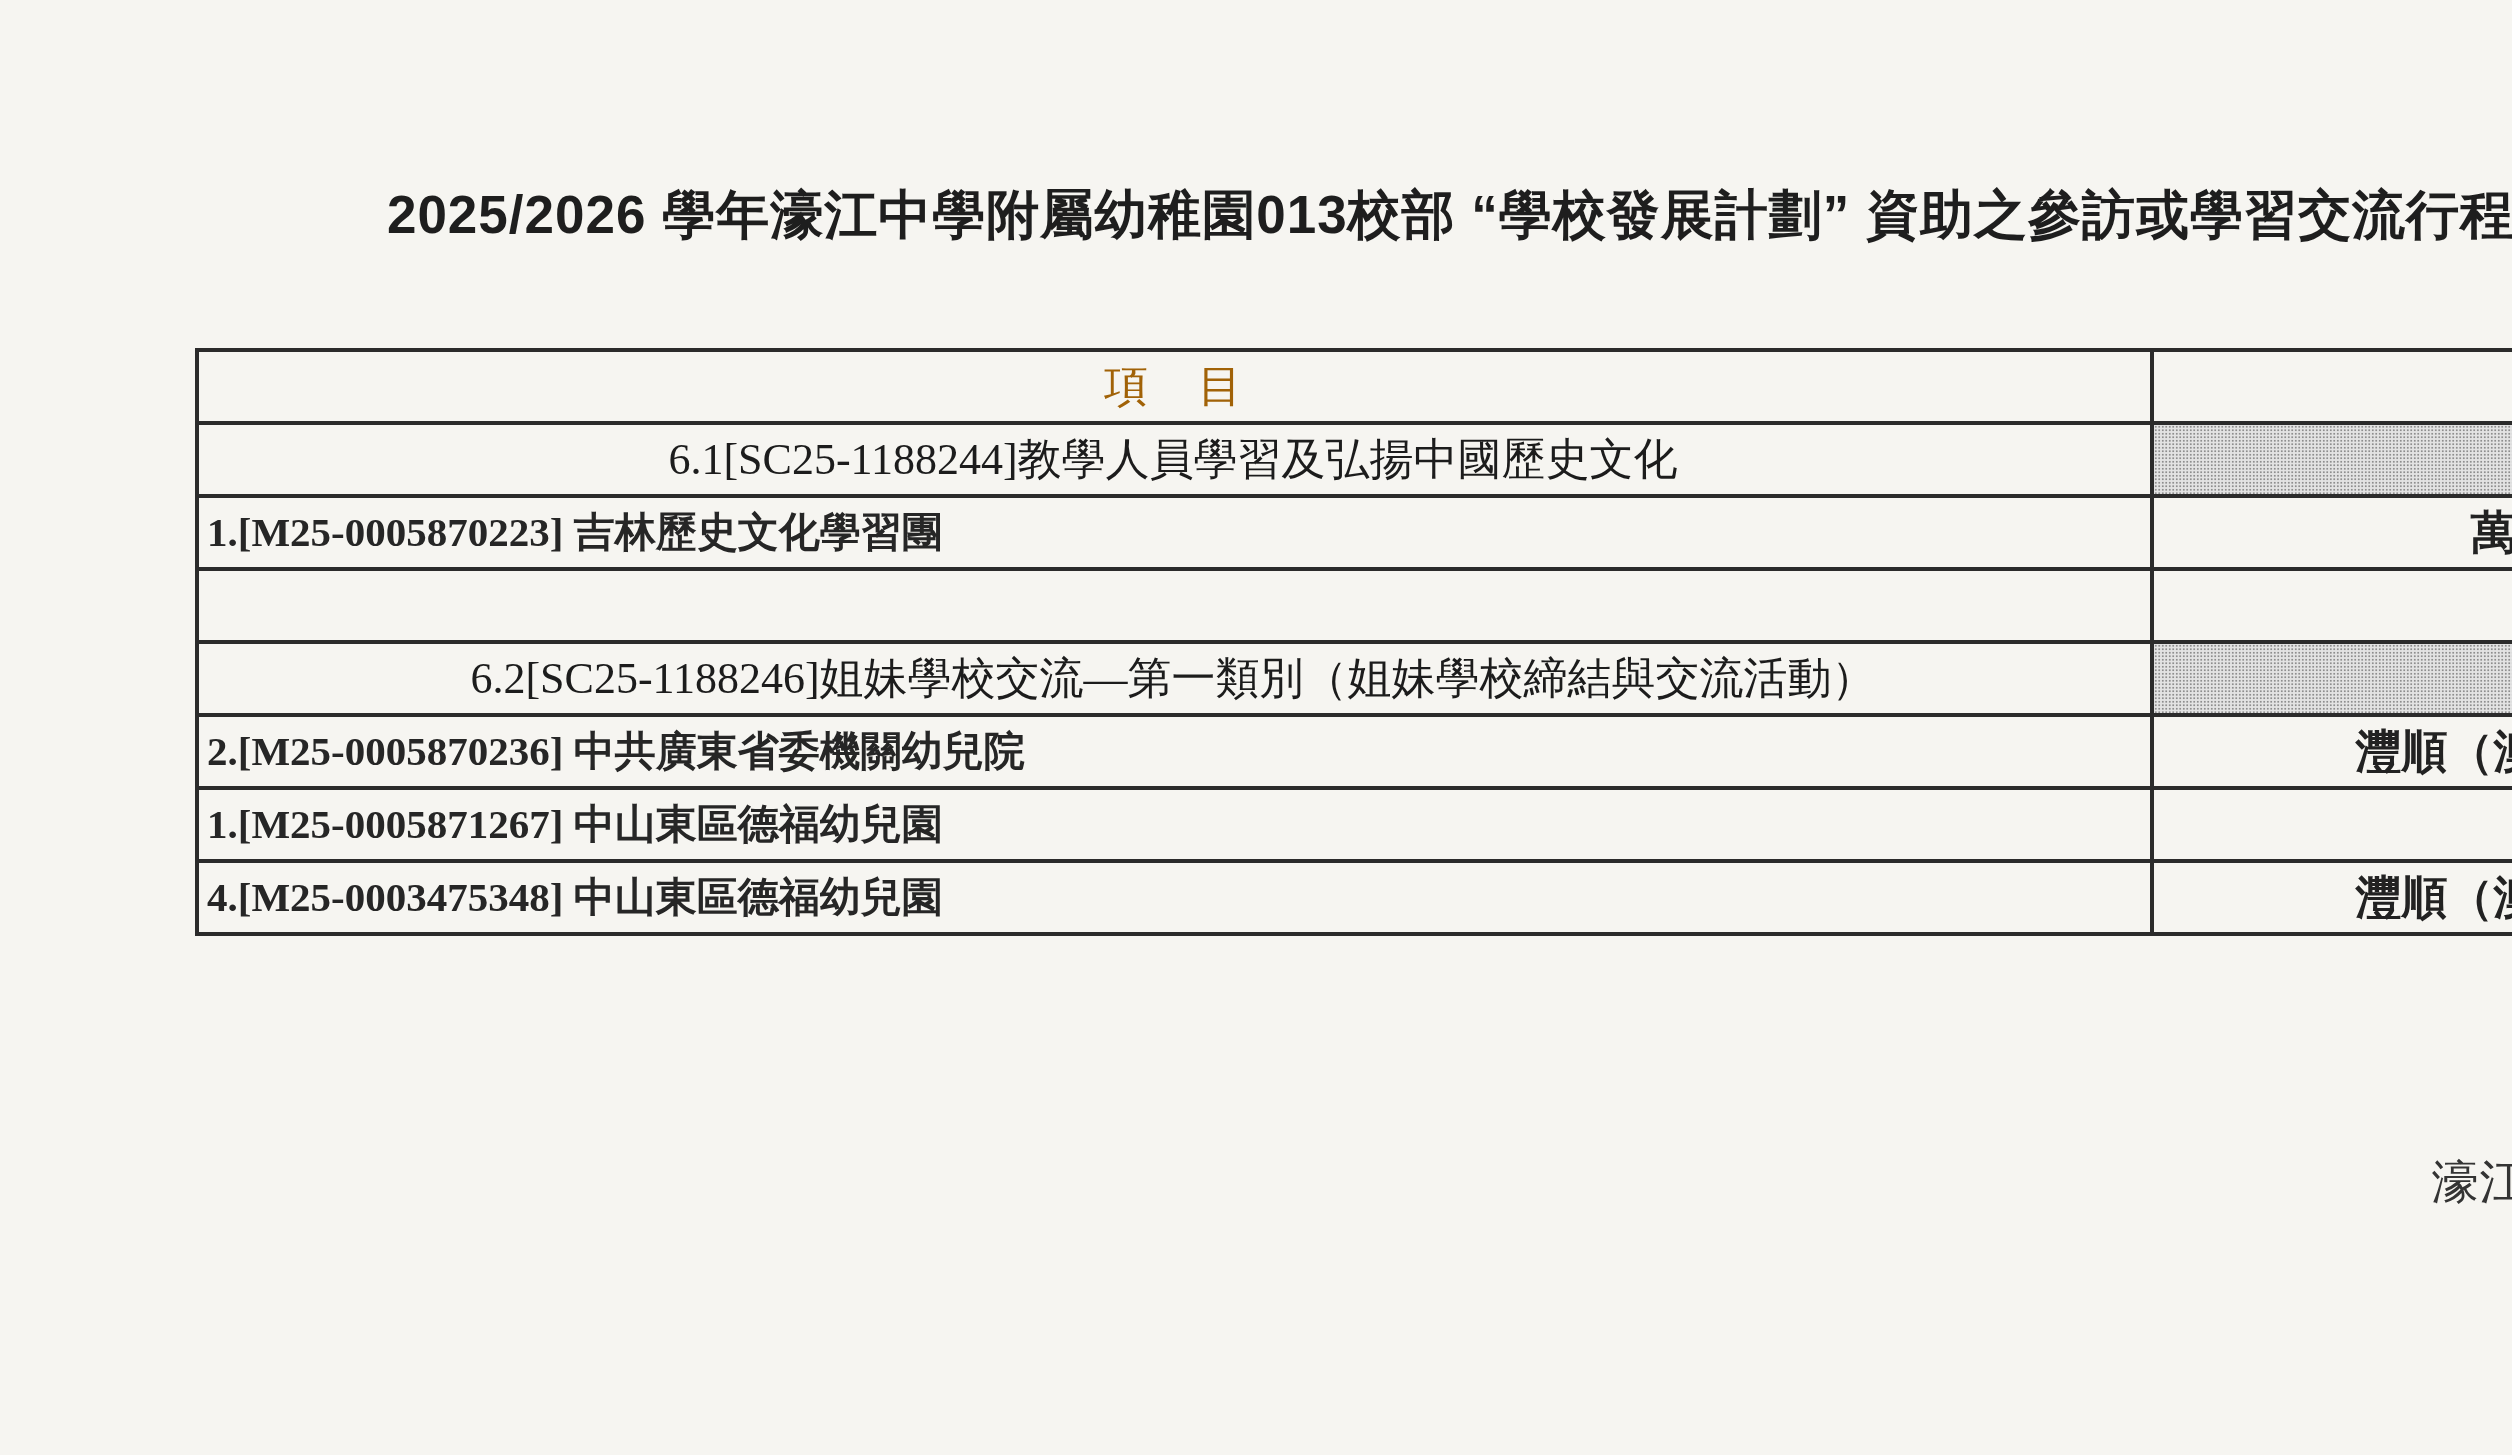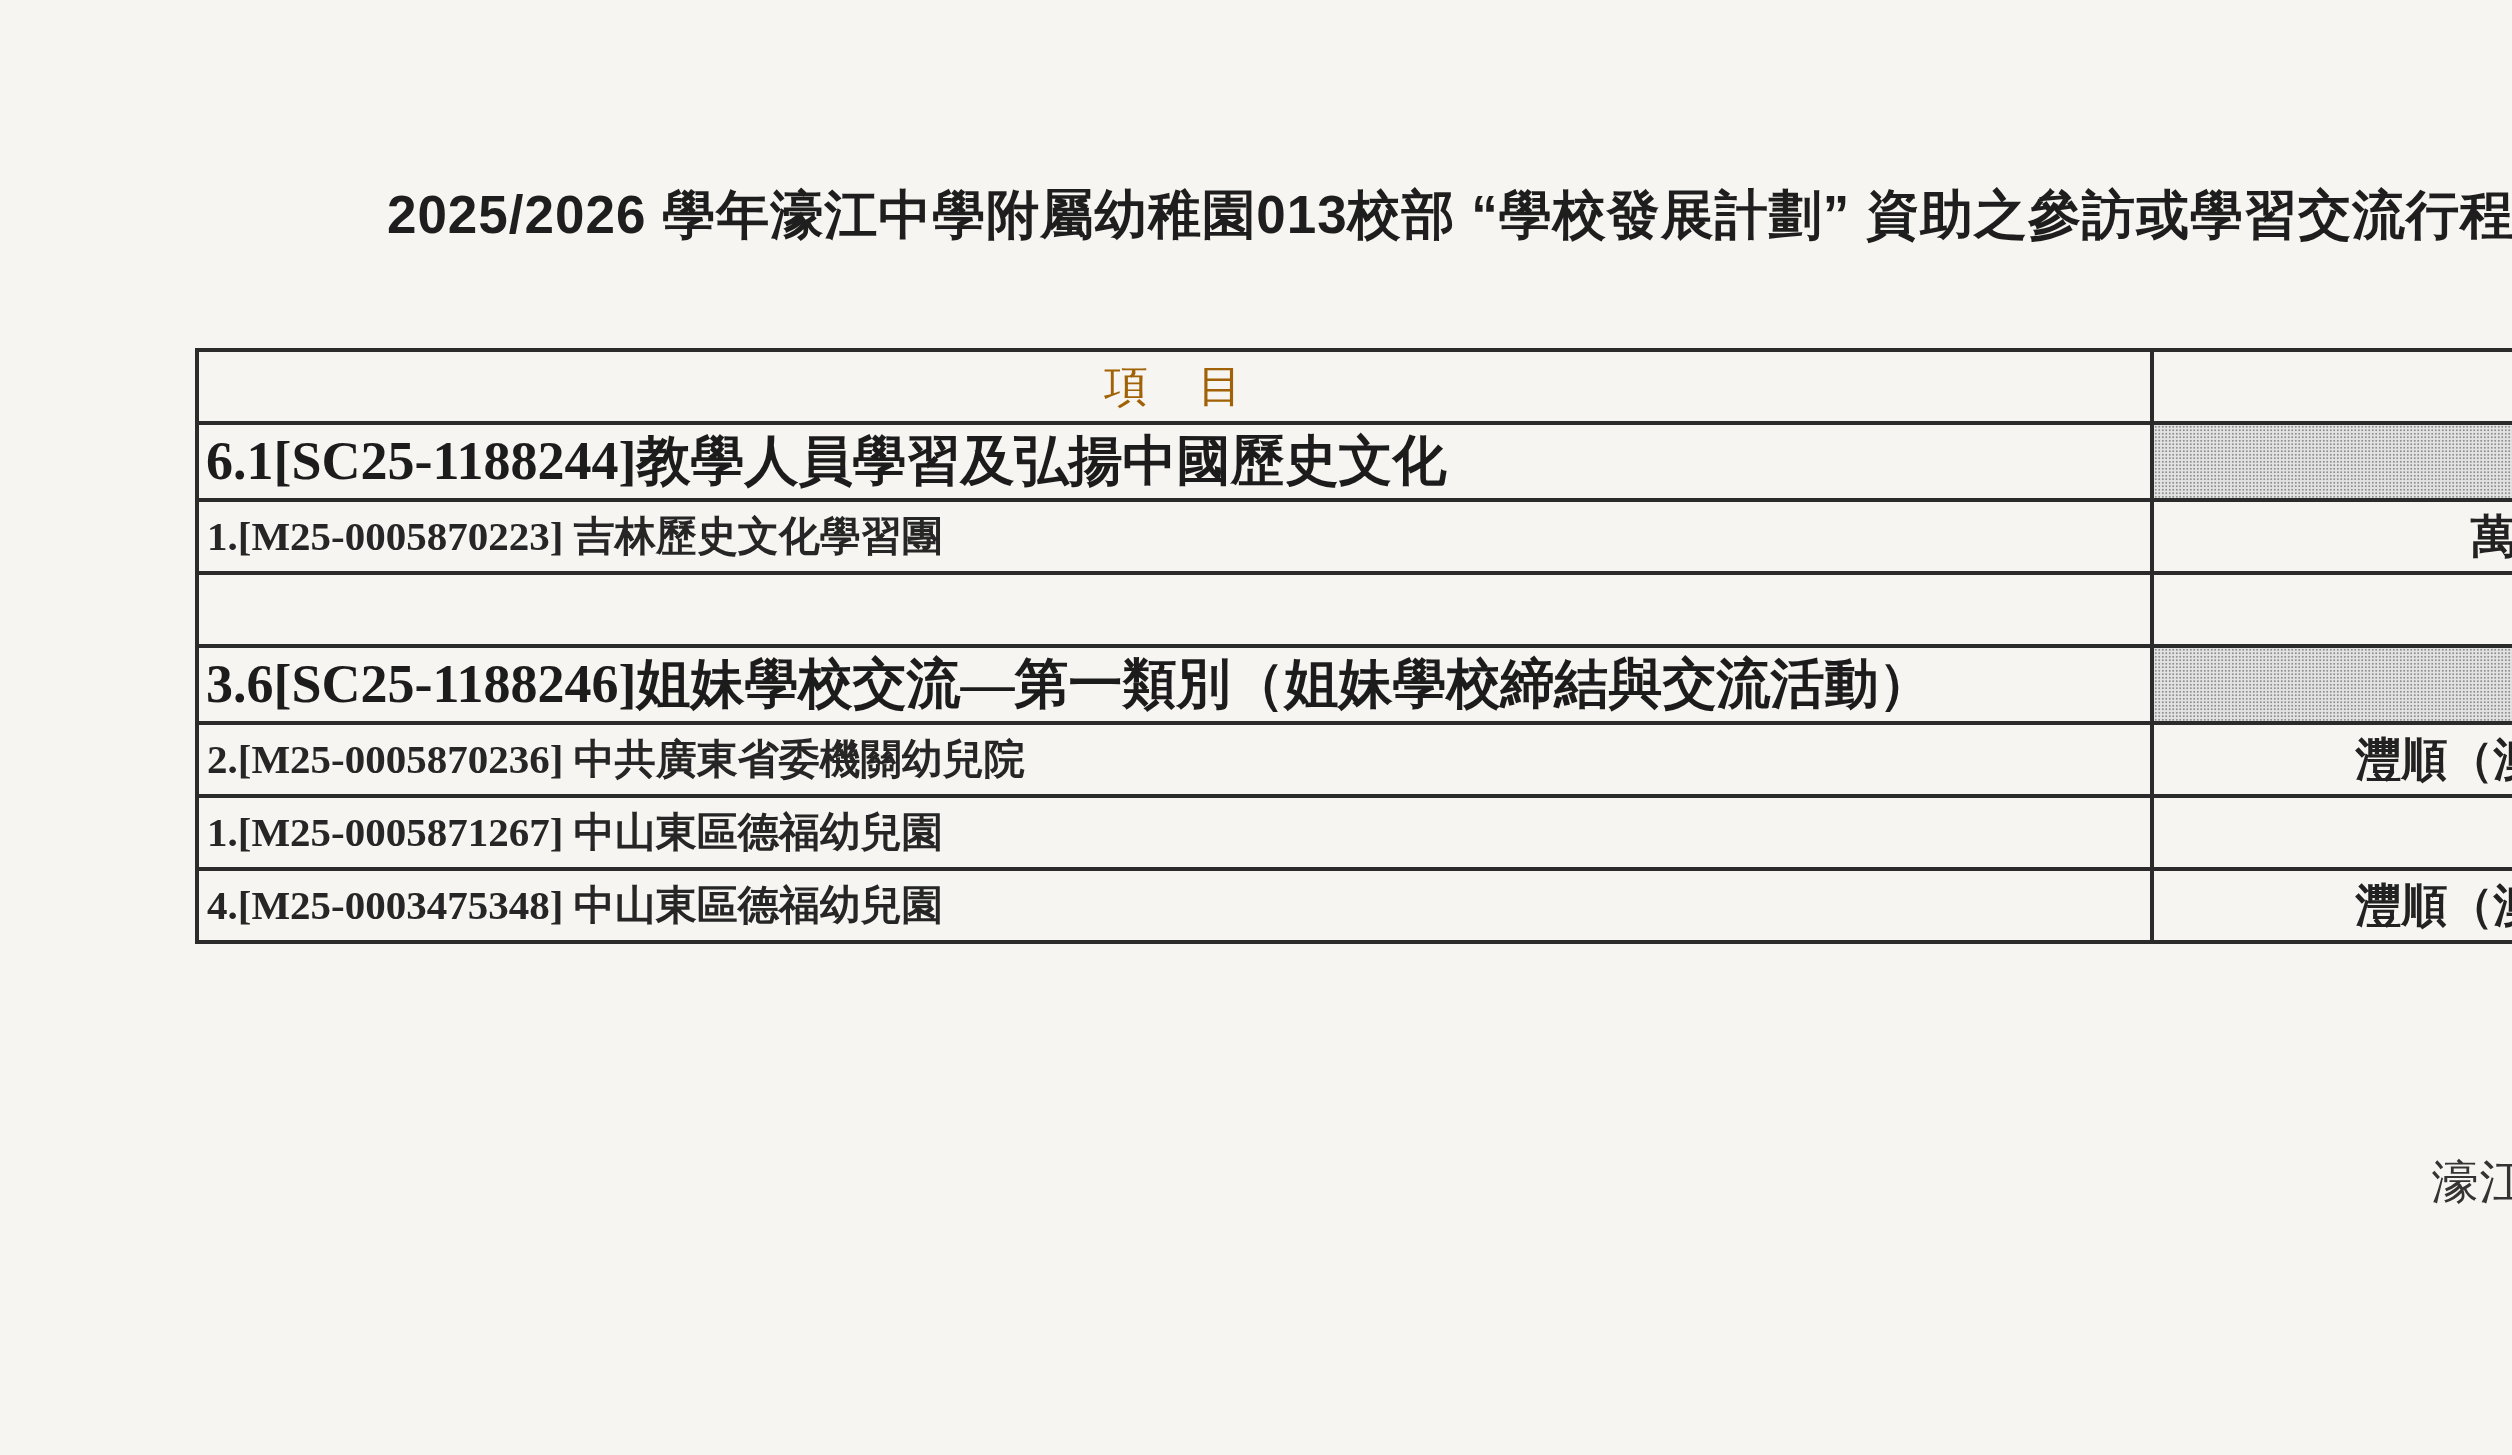--- a/index.html
+++ b/index.html
@@ -47,25 +47,26 @@
   td.col-company { width: 1073px; text-align: center; }
 
   tr.header-row td {
     text-align: center;
     font-size: 44px;
     font-weight: 400;
     color: #a16207;
     letter-spacing: 3px;
   }
   tr.section-row td.col-item {
-    font-size: 54px;
-    font-weight: 700;
+    font-size: 44px;
+    font-weight: 400;
     color: #1c1c1c;
     padding-left: 7px;
     letter-spacing: 0;
+    text-align: center;
   }
   tr.item-row td.col-item {
     font-size: 41px;
     font-weight: 700;
     color: #262626;
     padding-left: 8px;
   }
   td.company-cell {
     font-size: 46px;
     font-weight: 700;
@@ -107,21 +108,21 @@
       </tr>
       <tr class="item-row">
         <td class="col-item">1.[M25-0005870223] 吉林歷史文化學習團</td>
         <td class="col-company company-cell">萬國旅遊集團有限公司</td>
       </tr>
       <tr class="item-row">
         <td class="col-item"></td>
         <td class="col-company company-cell"></td>
       </tr>
       <tr class="section-row">
-        <td class="col-item">3.6[SC25-1188246]姐妹學校交流—第一類別（姐妹學校締結與交流活動）</td>
+        <td class="col-item">6.2[SC25-1188246]姐妹學校交流—第一類別（姐妹學校締結與交流活動）</td>
         <td class="col-company company-cell shaded"></td>
       </tr>
       <tr class="item-row">
         <td class="col-item">2.[M25-0005870236] 中共廣東省委機關幼兒院</td>
         <td class="col-company company-cell">灃順（澳門）國際旅行社有限公司</td>
       </tr>
       <tr class="item-row">
         <td class="col-item">1.[M25-0005871267] 中山東區德福幼兒園</td>
         <td class="col-company company-cell">流標</td>
       </tr>

